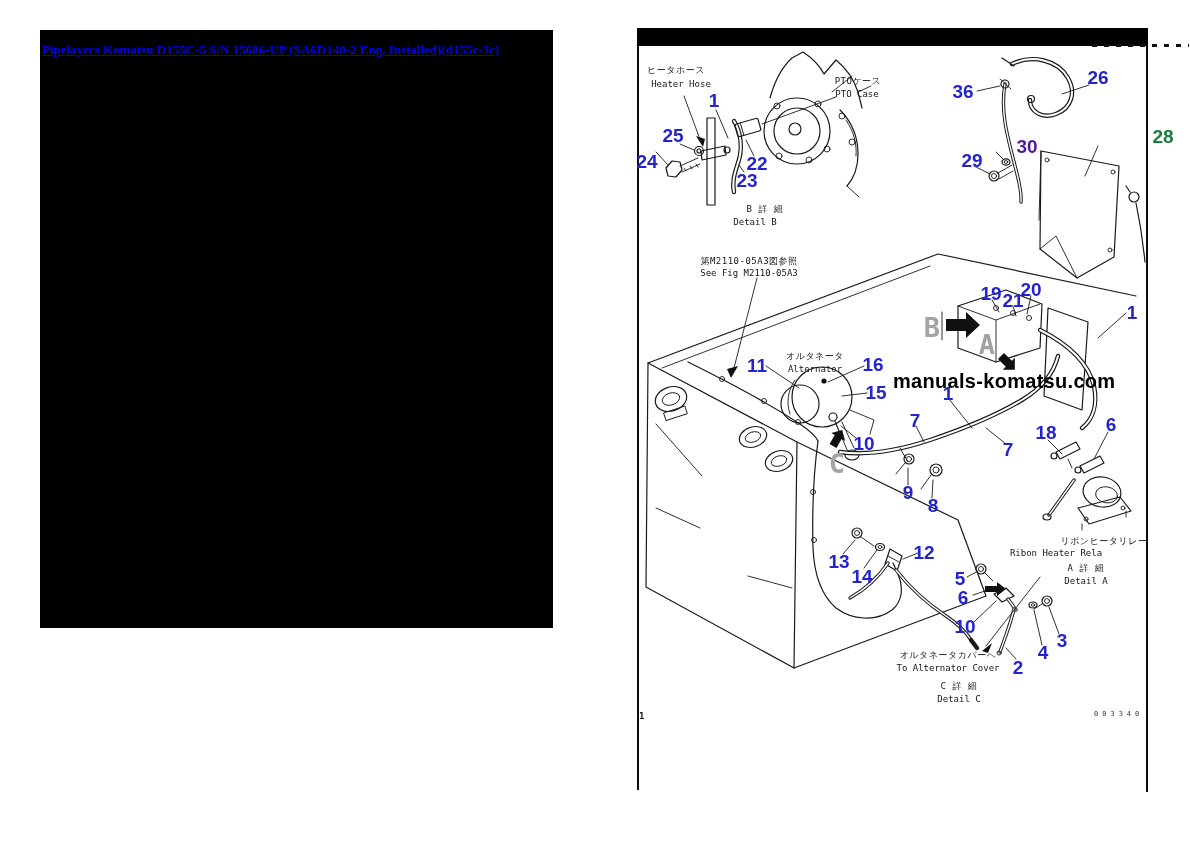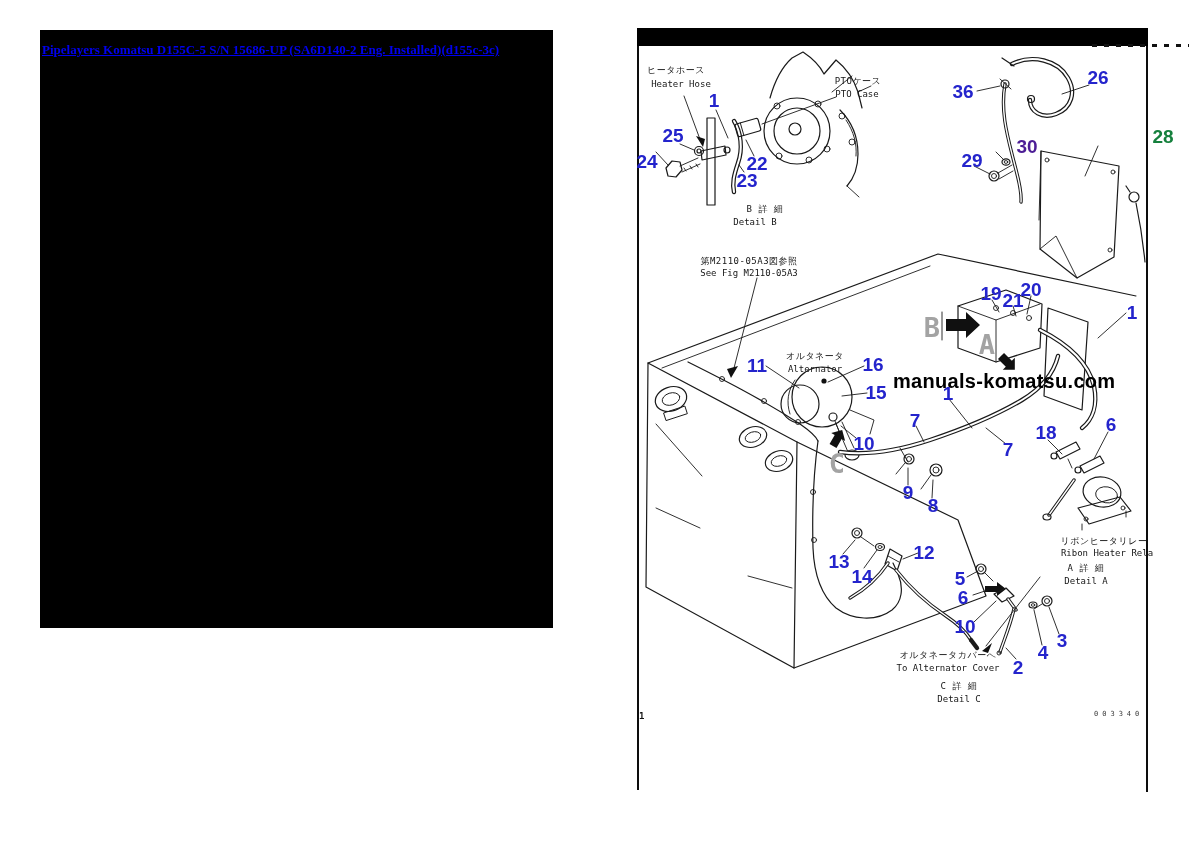--- a/index.html
+++ b/index.html
@@ -279,21 +279,21 @@
     <div class="dlabel" style="left: 681px; top: 84px;">Heater Hose</div>
     <div class="dlabel jp" style="left: 858px; top: 81px;">PTOケース</div>
     <div class="dlabel" style="left: 857px; top: 94px;">PTO Case</div>
     <div class="dlabel jp" style="left: 765px; top: 209px;">B 詳 細</div>
     <div class="dlabel" style="left: 755px; top: 222px;">Detail B</div>
     <div class="dlabel jp" style="left: 749px; top: 261px;">第M2110-05A3図参照</div>
     <div class="dlabel" style="left: 749px; top: 273px;">See Fig M2110-05A3</div>
     <div class="dlabel jp" style="left: 815px; top: 356px;">オルタネータ</div>
     <div class="dlabel" style="left: 815px; top: 369px;">Alternator</div>
     <div class="dlabel jp" style="left: 1104px; top: 541px;">リボンヒータリレー</div>
-    <div class="dlabel" style="left: 1107px; top: 553px;">Ribon Heater Rela</div>
+    <div class="dlabel" style="left: 1056px; top: 553px;">Ribon Heater Rela</div>
     <div class="dlabel jp" style="left: 1086px; top: 568px;">A 詳 細</div>
     <div class="dlabel" style="left: 1086px; top: 581px;">Detail A</div>
     <div class="dlabel jp" style="left: 948px; top: 655px;">オルタネータカバーへ</div>
     <div class="dlabel" style="left: 948px; top: 668px;">To Alternator Cover</div>
     <div class="dlabel jp" style="left: 959px; top: 686px;">C 詳 細</div>
     <div class="dlabel" style="left: 959px; top: 699px;">Detail C</div>
     <div class="callout" style="color: rgb(36, 36, 204); left: 714px; top: 100px;">1</div>
     <div class="callout" style="color: rgb(36, 36, 204); left: 757px; top: 163px;">22</div>
     <div class="callout" style="color: rgb(36, 36, 204); left: 747px; top: 180px;">23</div>
     <div class="callout" style="color: rgb(36, 36, 204); left: 647px; top: 149px; margin-top: 12px;">24</div>

